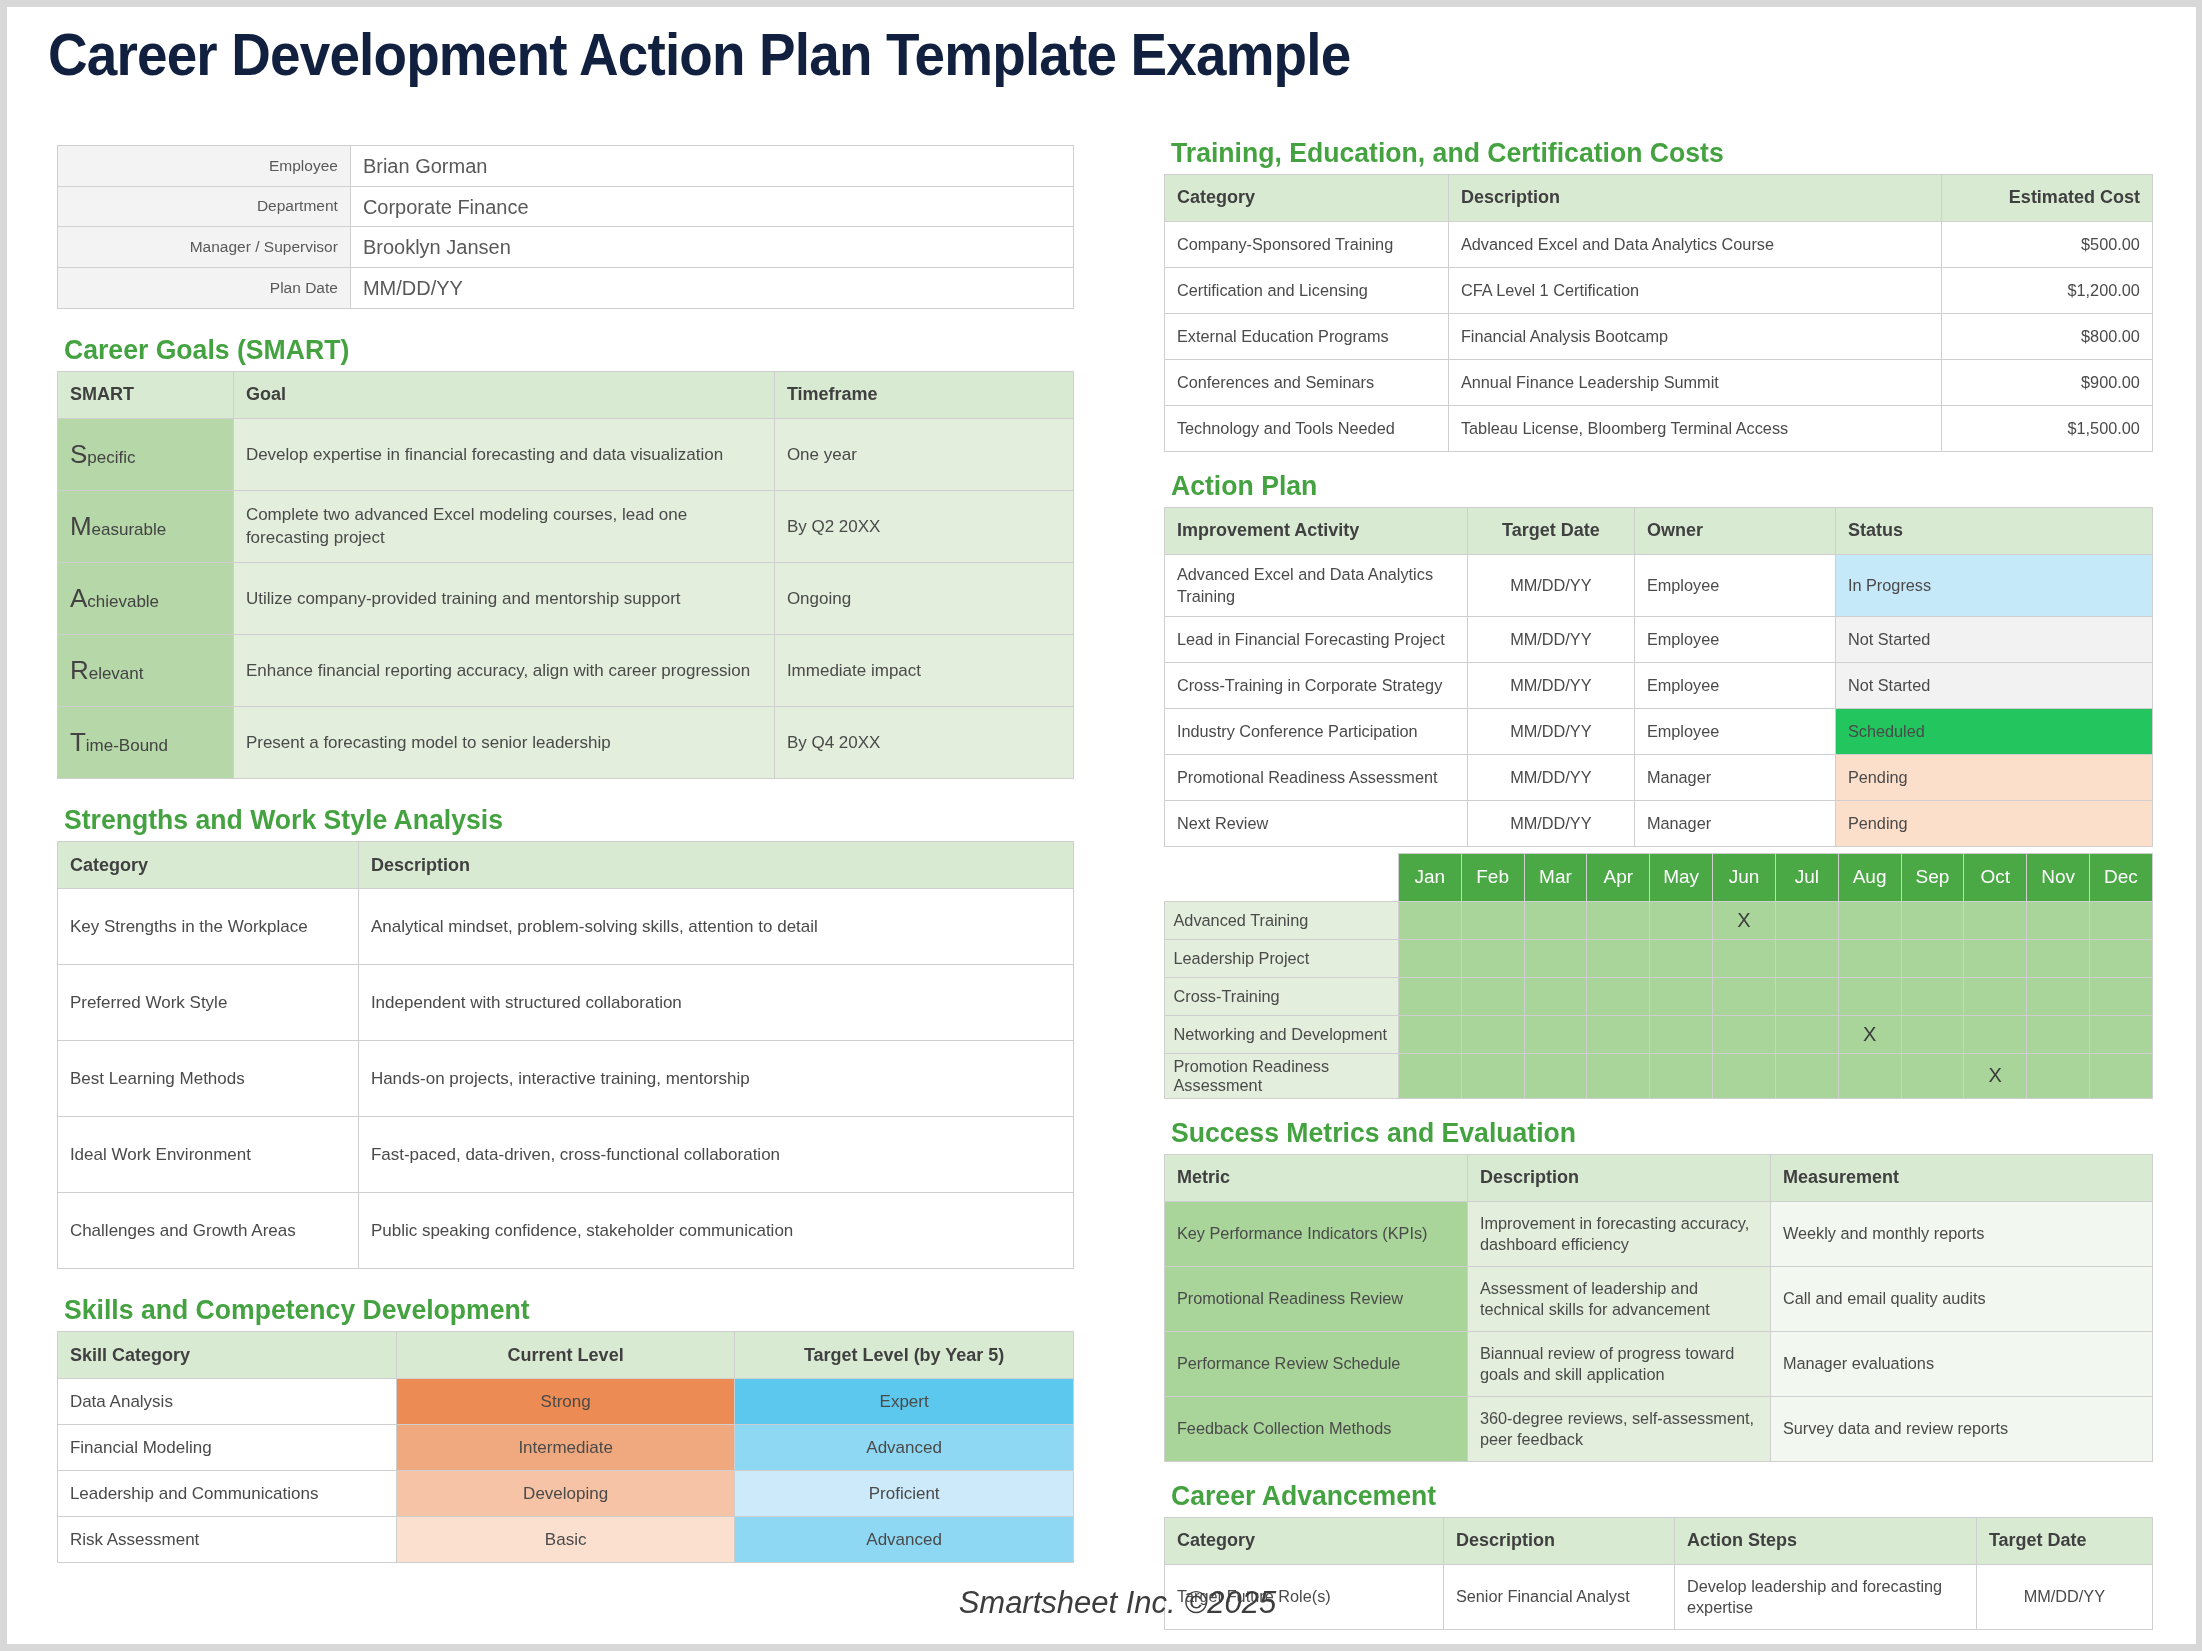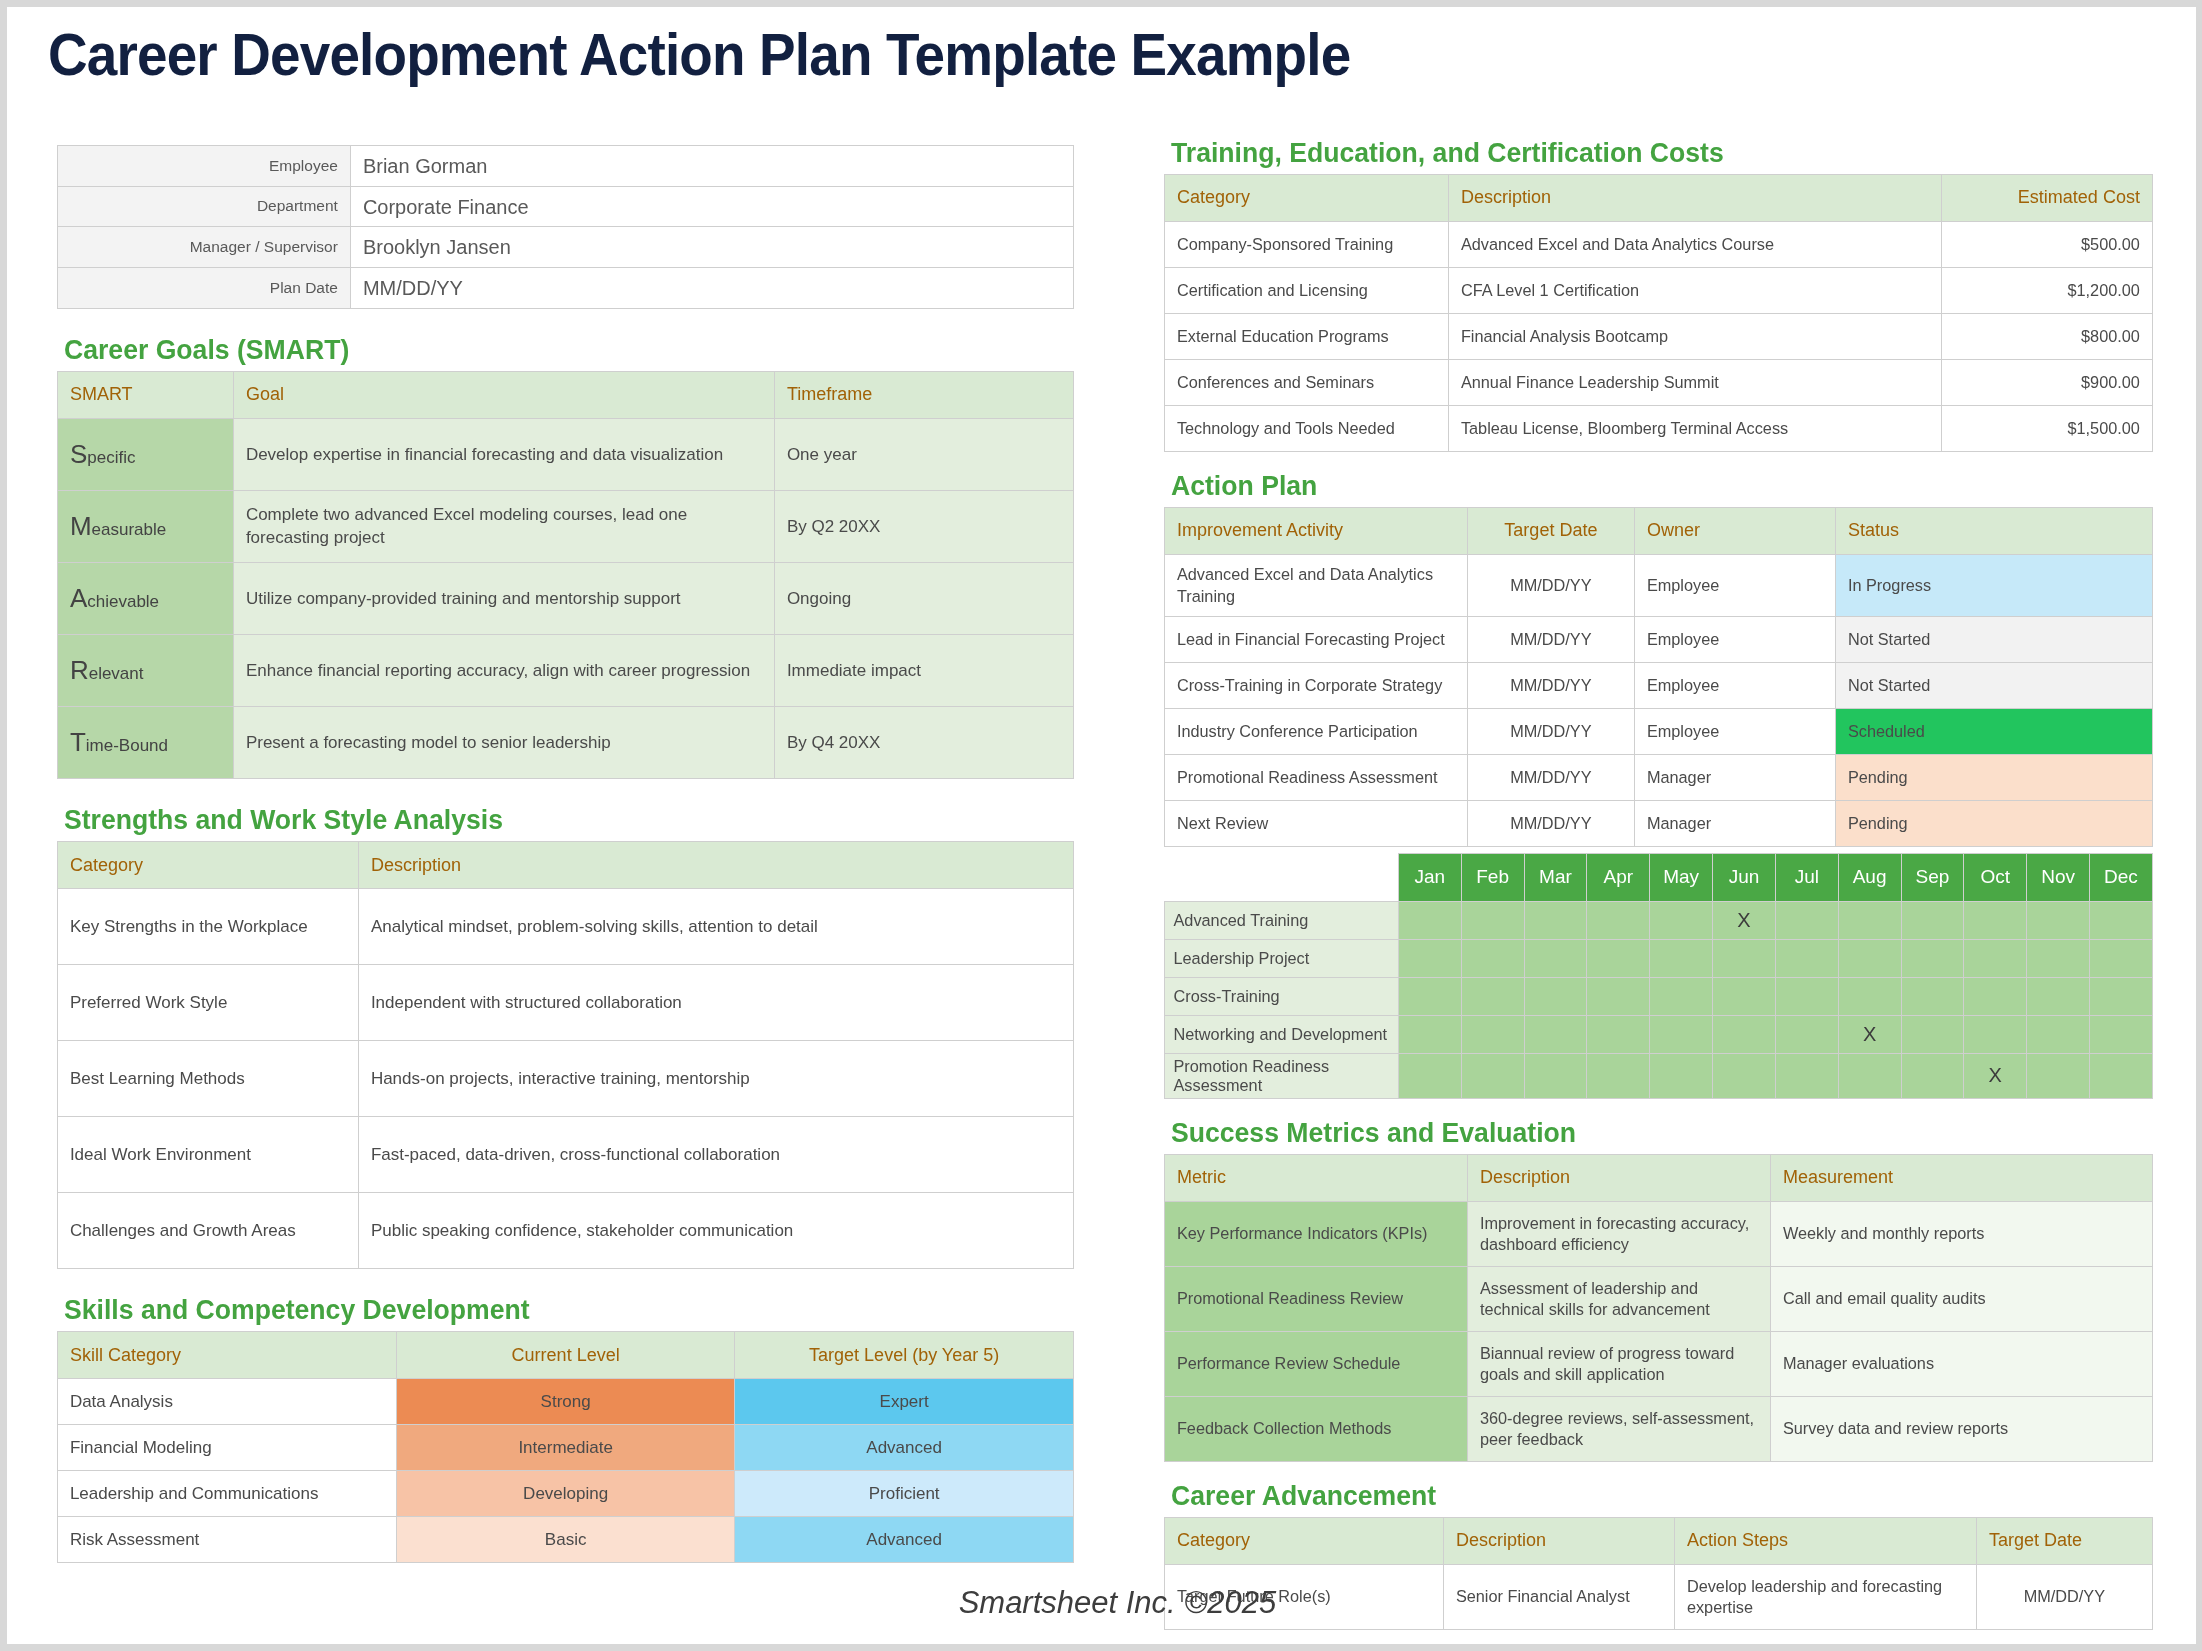--- a/index.html
+++ b/index.html
@@ -57,22 +57,22 @@
     font-size: 17px;
     line-height: 1.3;
     color: #4a4a4a;
     text-align: left;
     vertical-align: middle;
     font-weight: normal;
     overflow: hidden;
   }
   table.t th {
     background: #d9ead3;
-    font-weight: normal;
-    color: #a16207;
+    font-weight: bold;
+    color: #404040;
     font-size: 18px;
     padding-top: 11.2px; padding-bottom: 11.2px;
   }
 
   
   table.info td { height: 40px; padding: 6.9px 12px; }
   table.info td.lab {
     background: #f3f3f3; text-align: right;
     color: #595959; font-size: 15.5px; width: 293px;
   }

